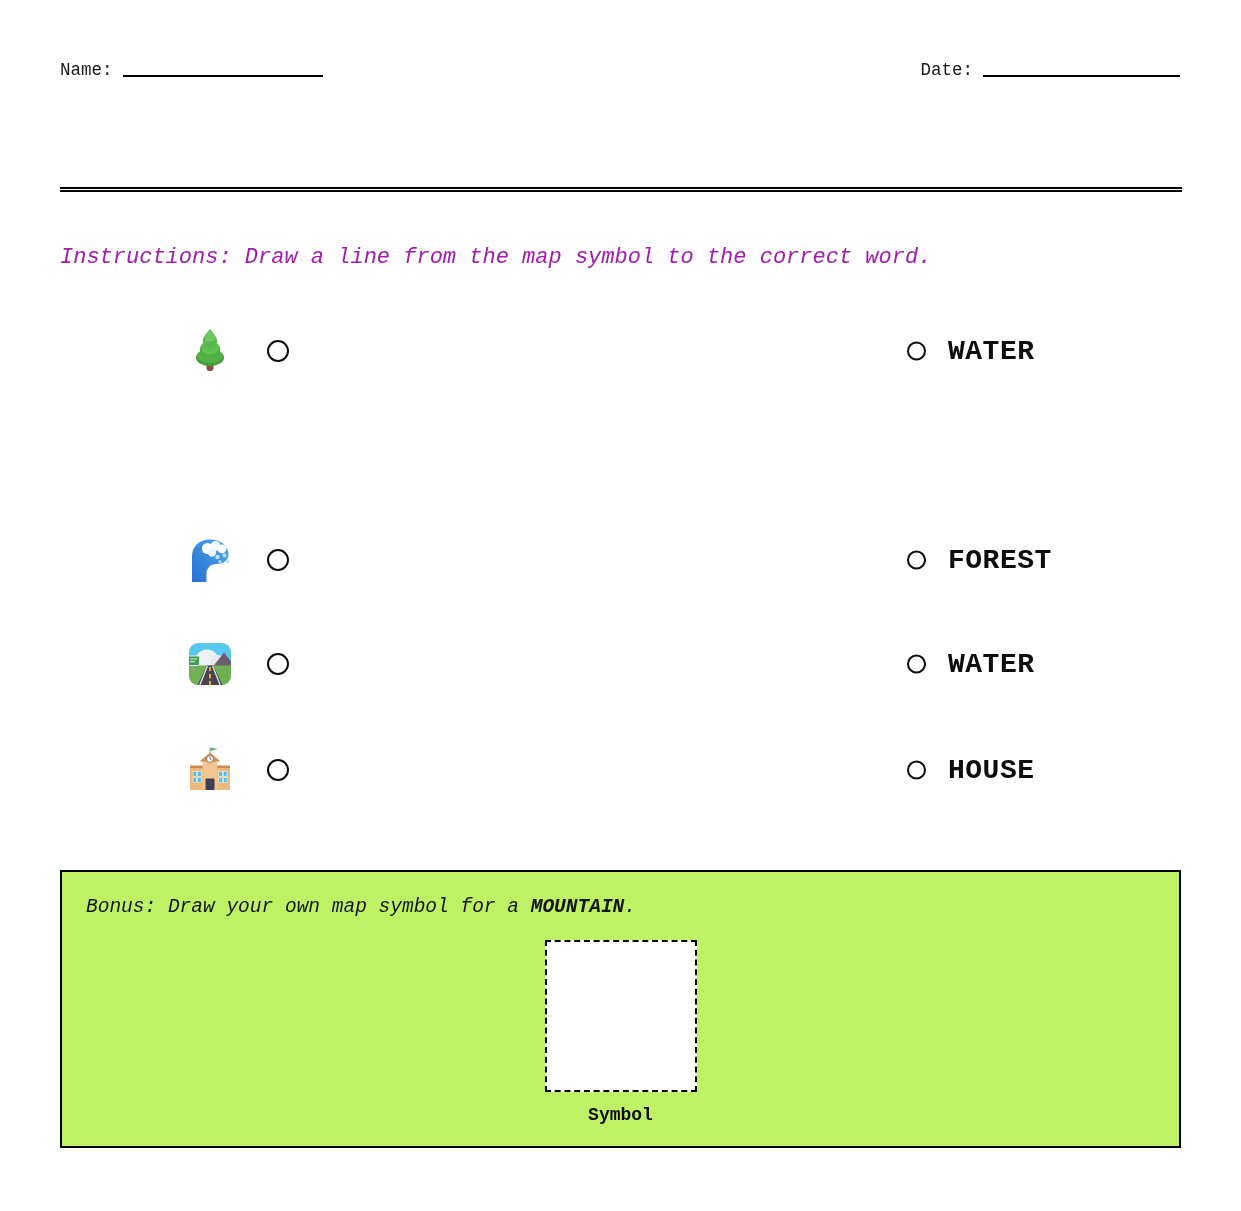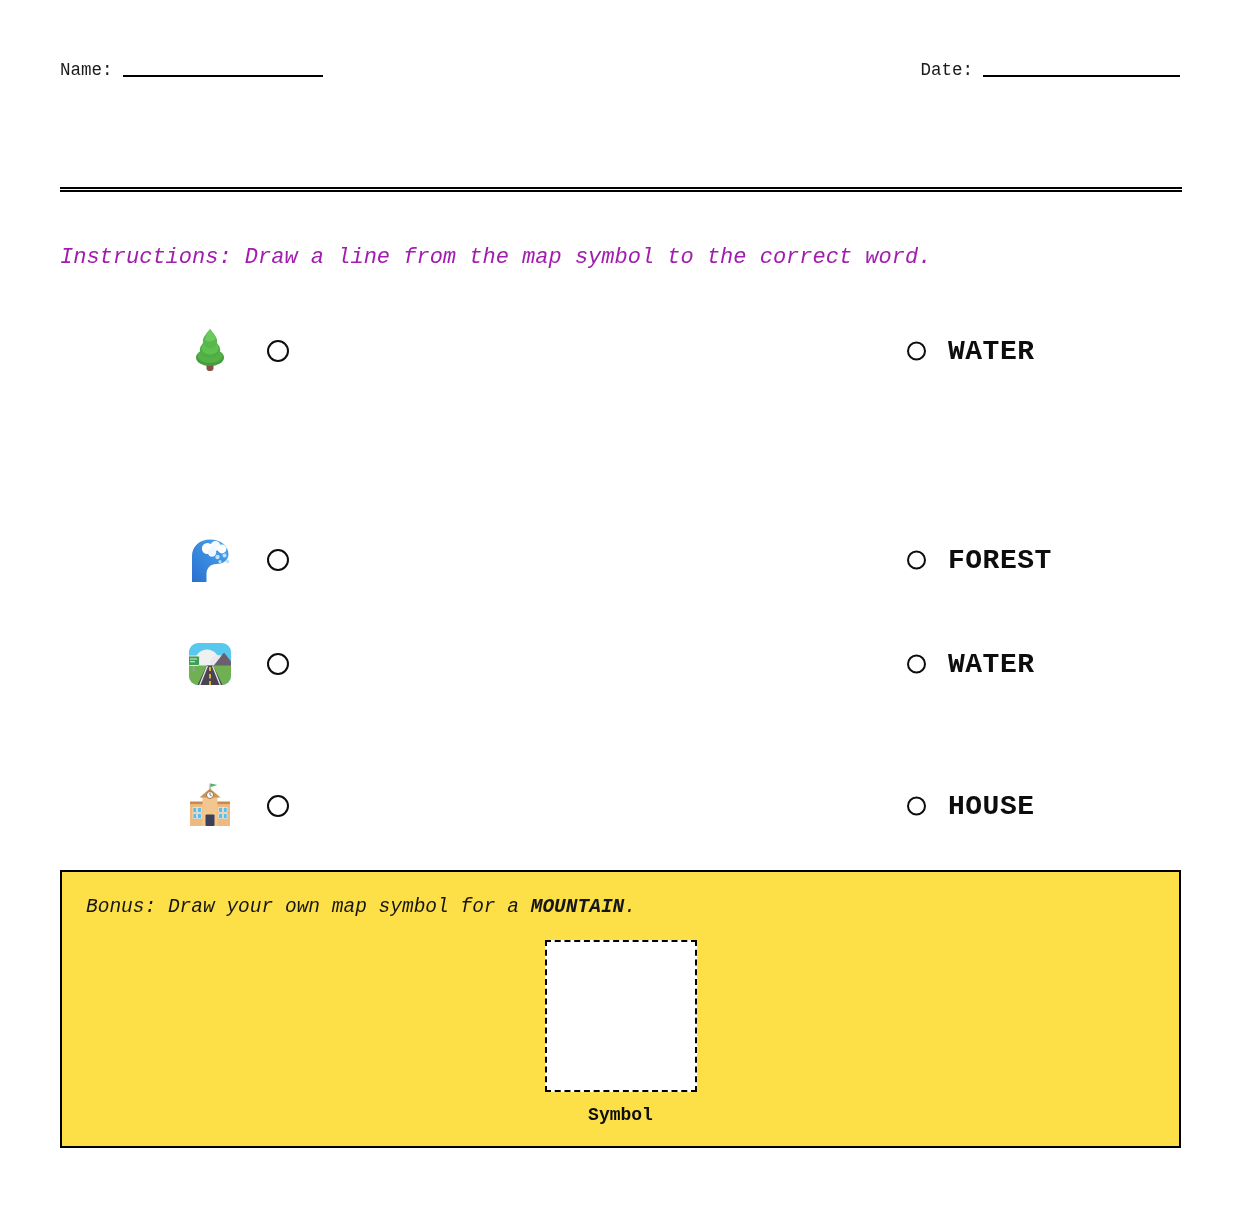--- a/index.html
+++ b/index.html
@@ -46,27 +46,27 @@
   .match-row .symbol { position:absolute; left:126px; top:50%; transform:translateY(-50%); width:48px; height:48px; }
   .match-row .symbol svg { width:48px; height:48px; display:block; }
   .match-circle { position:absolute; top:50%; transform:translateY(-50%); border-radius:50%; background:#fff; }
   .match-circle.left  { left:207px; width:22px; height:22px; border:2.6px solid #0d0d0d; }
   .match-circle.right { left:847px; width:19px; height:19px; border:2.2px solid #0d0d0d; }
   .match-word {
     position:absolute; left:888px; top:50%; transform:translateY(-50%);
     font-size:28px; font-weight:700; letter-spacing:0.5px; color:#0d0d0d;
   }
   .row-0 { top:327px; } .row-1 { top:431px; } .row-2 { top:536px;text-align:center; }
-  .row-3 { top:640px; } .row-4 { top:782px; }
+  .row-3 { top:640px; } .row-4 { top:746px; }
 
   
   .bonus-box {
     position:absolute; left:60px; top:870px;
     width:1121px; height:278px;
-    border:2.4px solid #000; background:#fde047;
+    border:2.4px solid #000; background:#bef264;
   }
   .bonus-text {
     position:absolute; left:24px; top:24px;
     font-size:19.5px; font-style:italic; color:#161616;
   }
   .bonus-text .bonus-word { font-weight:700; }
   .symbol-draw-box {
     position:absolute; left:50%; transform:translateX(-50%); top:68px;
     width:152px; height:152px;
     border:2.2px dashed #000; background:#fff;

